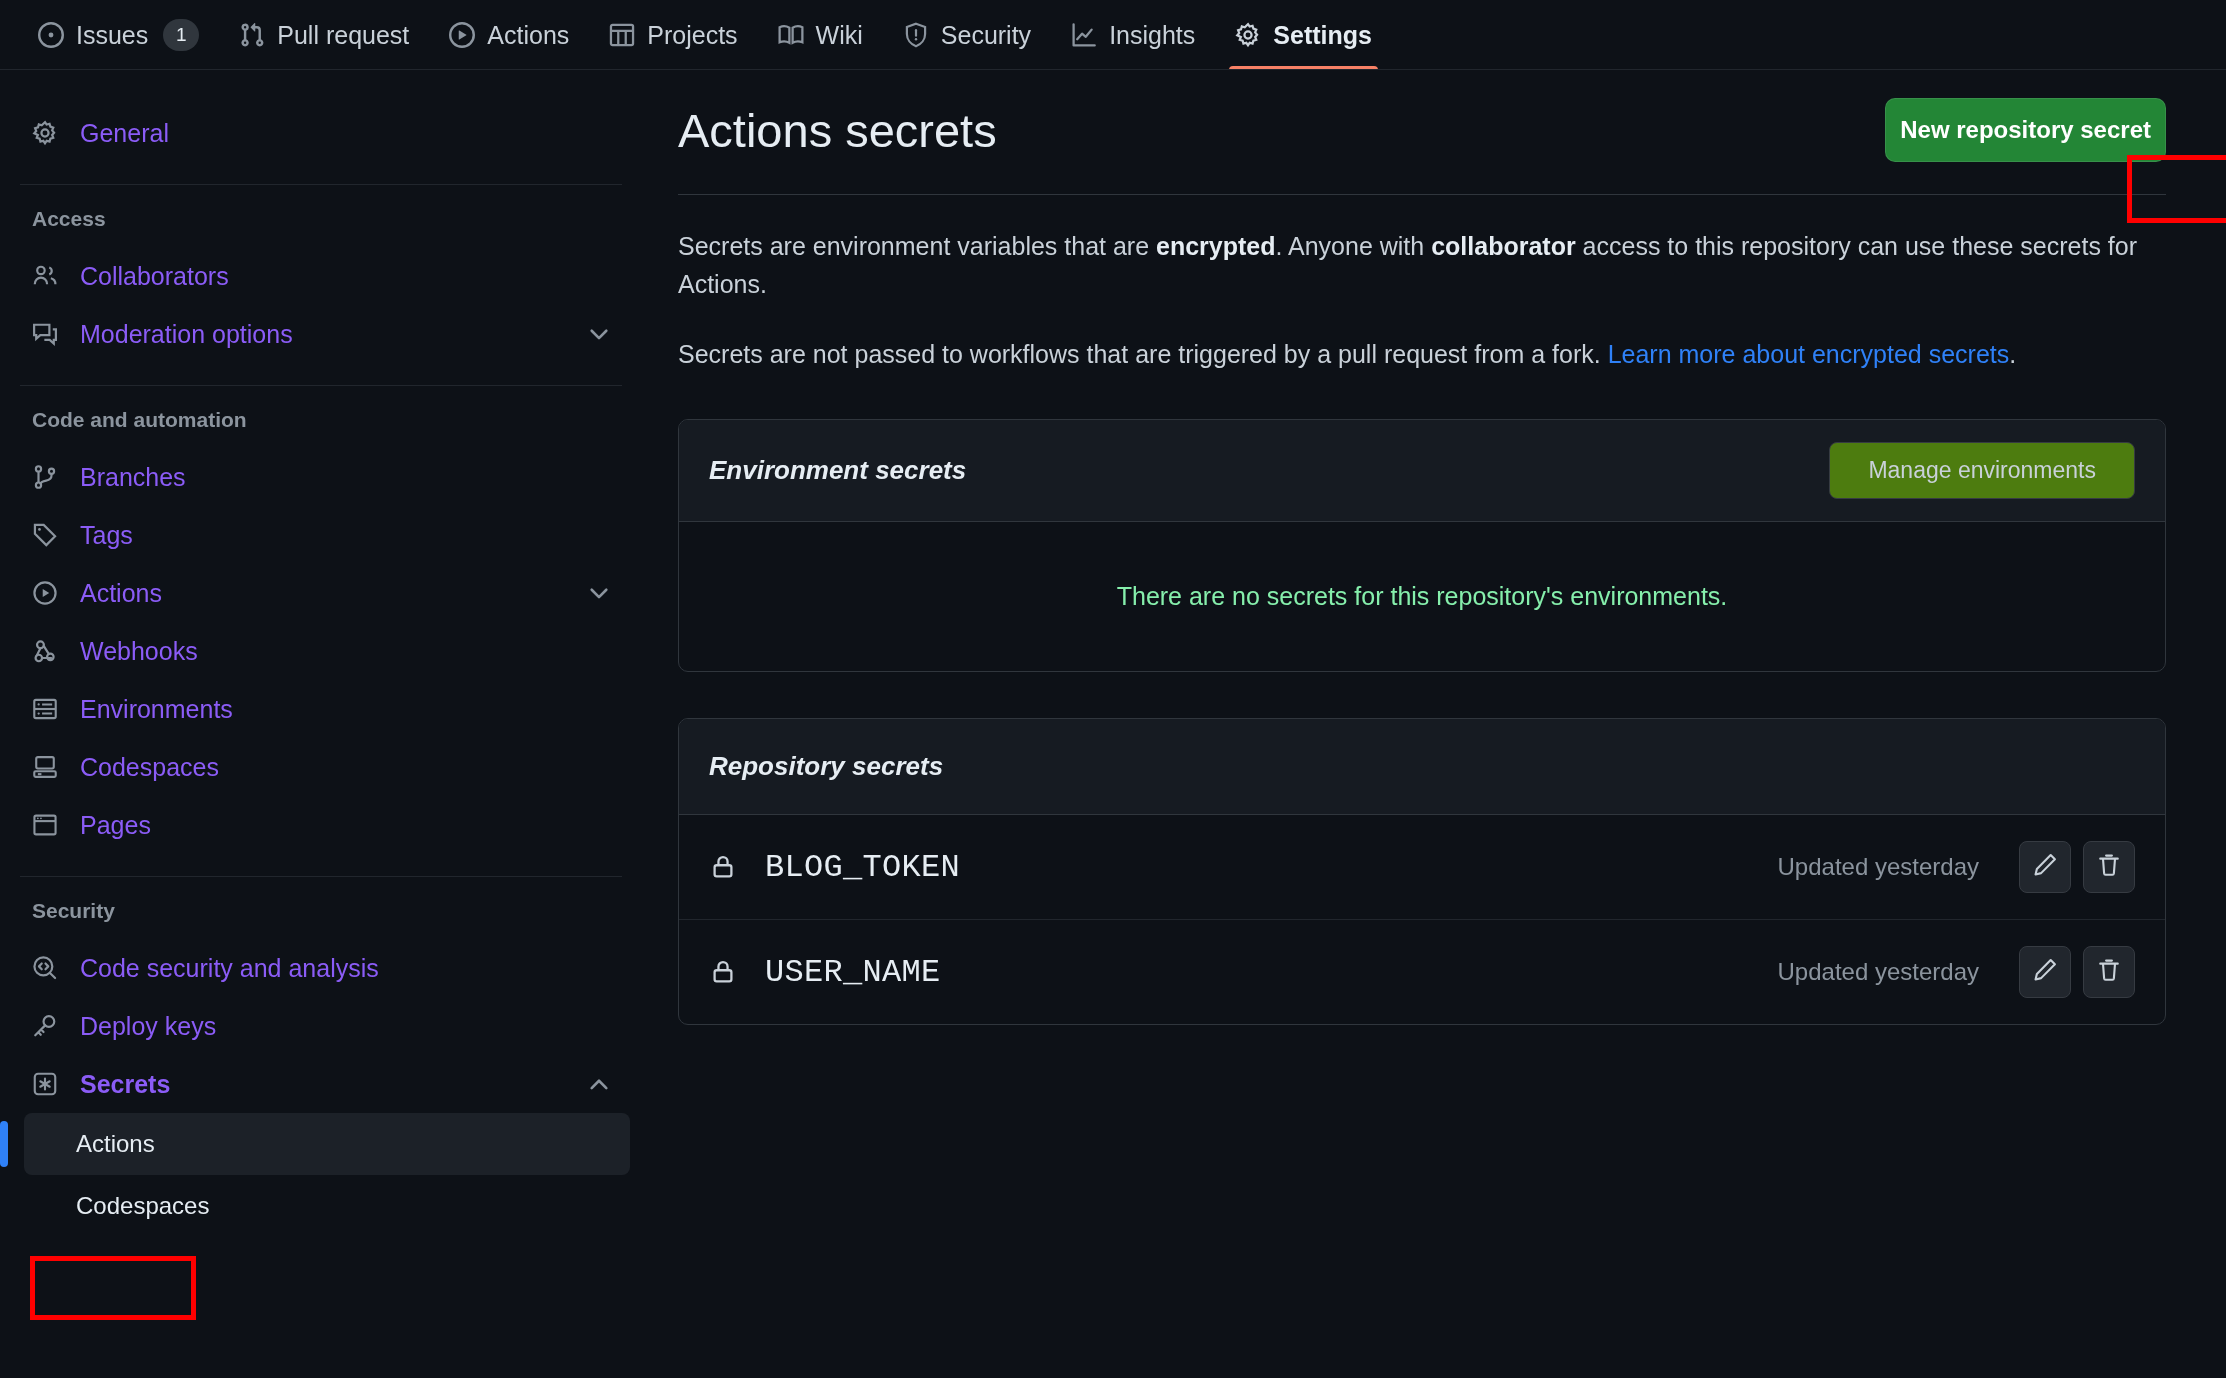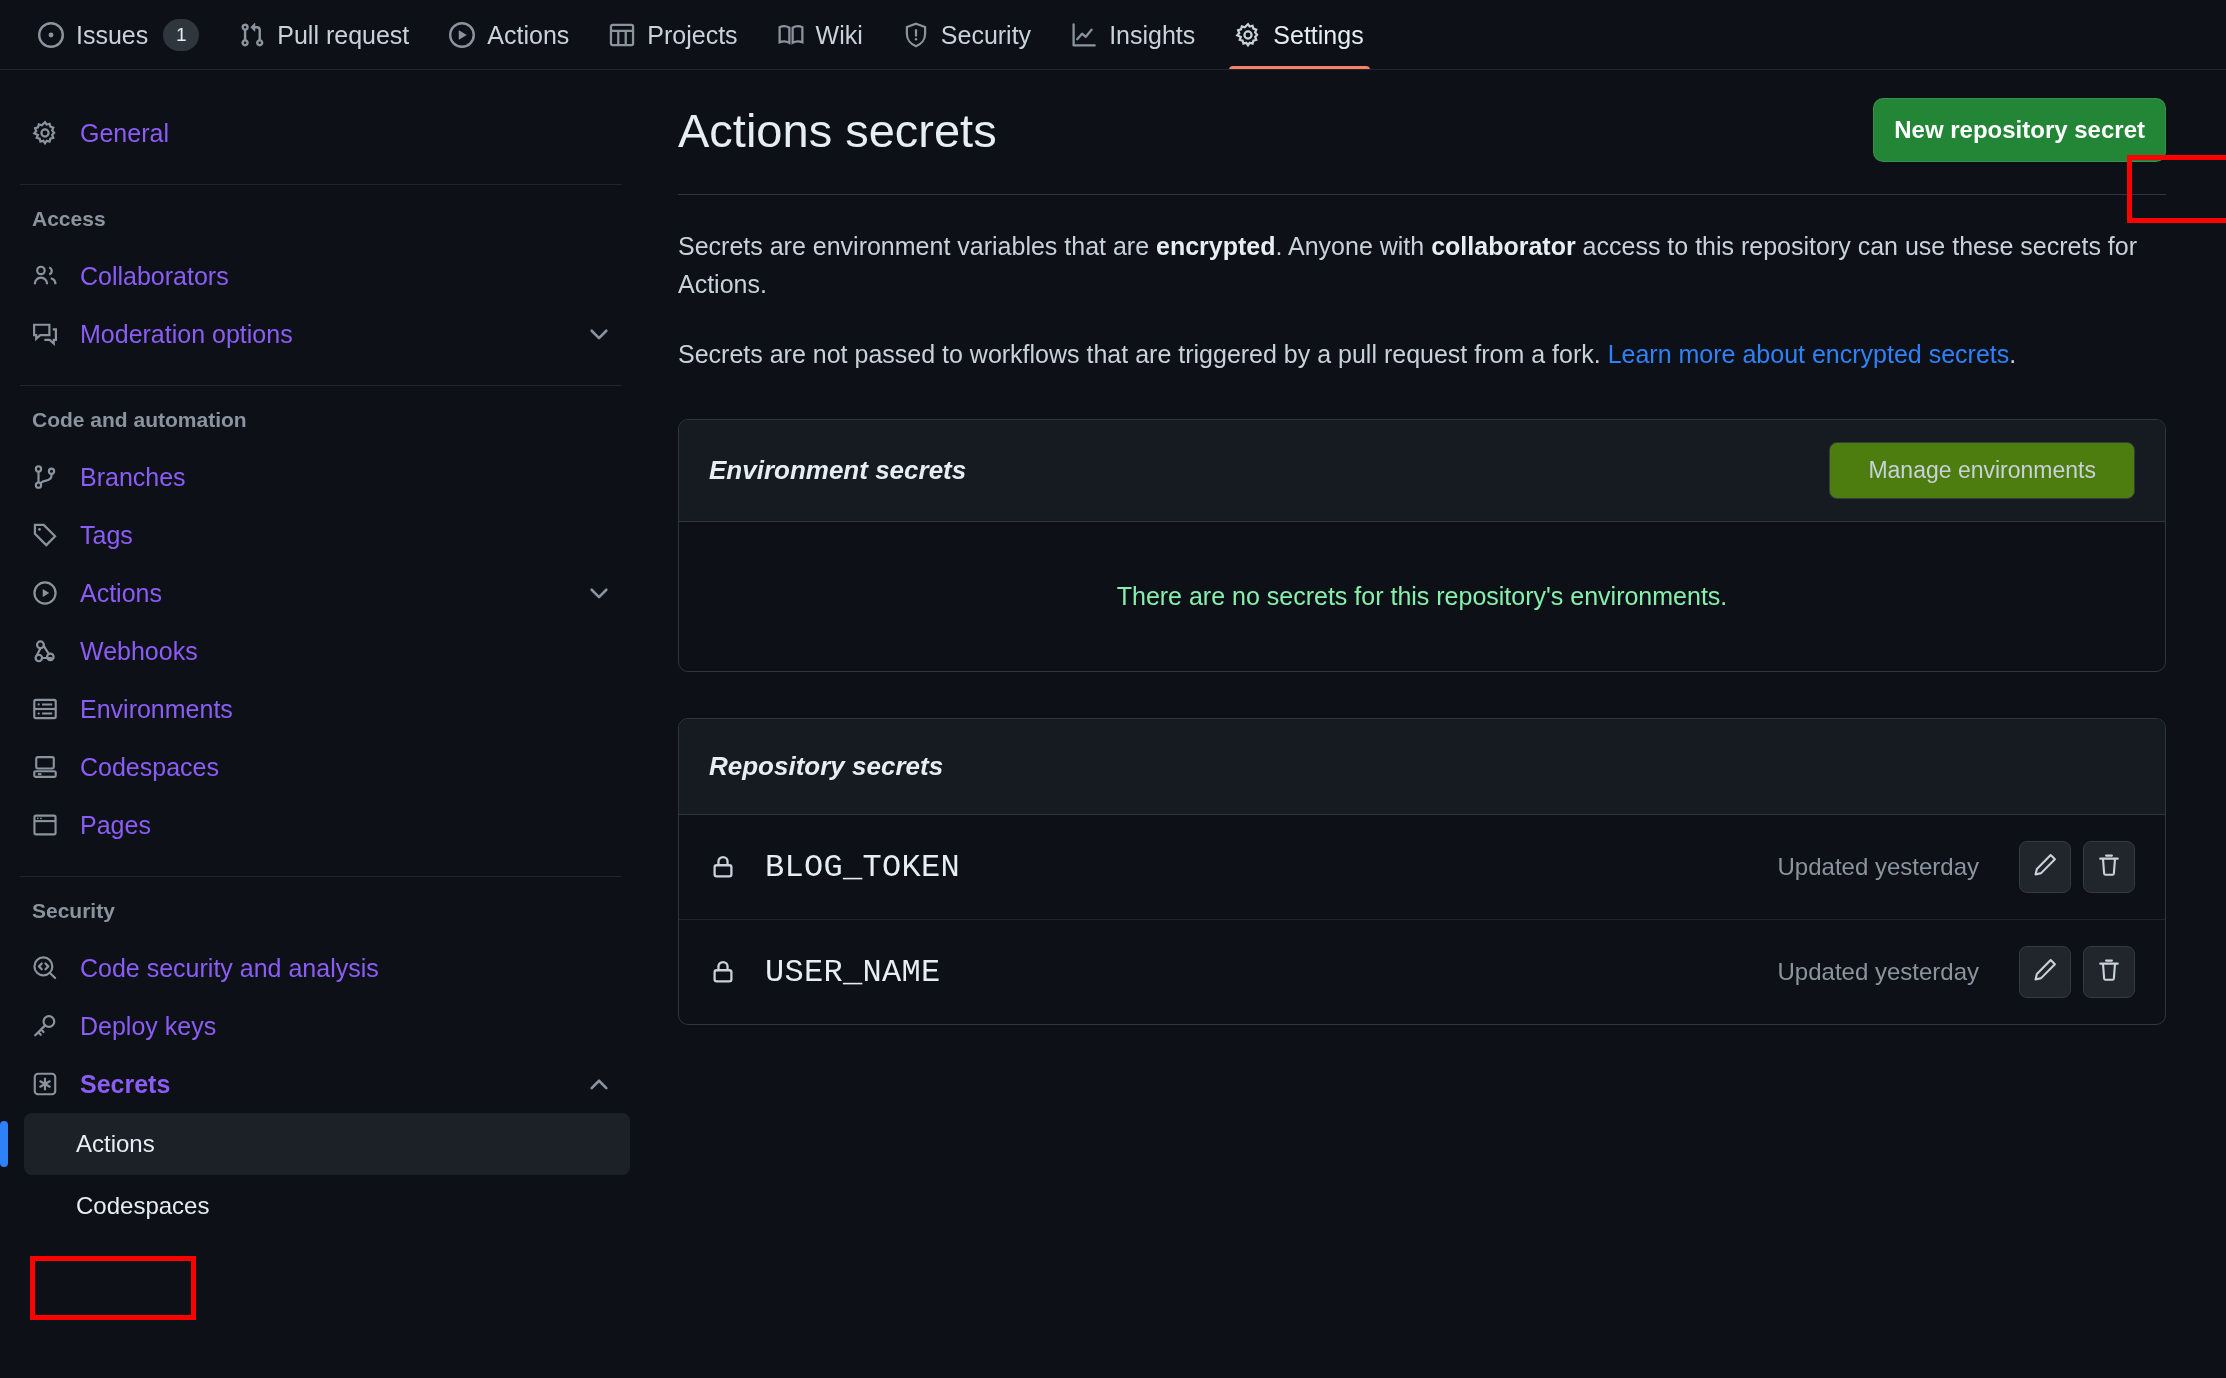--- a/index.html
+++ b/index.html
@@ -33,21 +33,21 @@
     display: flex;
     align-items: center;
     gap: 12px;
     padding: 0 20px;
     height: 70px;
     color: #c9d1d9;
     font-size: 25px;
     cursor: pointer;
     white-space: nowrap;
   }
-  .nav-tab.active { color: #e6edf3; font-weight: normal; }
+  .nav-tab.active { color: #e6edf3; font-weight: bold; }
   .nav-tab.active .tab-underline {
     position: absolute;
     left: 14px; right: 14px; bottom: 0;
     height: 4px;
     background: #f78166;
     border-radius: 6px 6px 0 0;
   }
   .nav-tab .icn { display: flex; align-items: center; color: #8b949e; }
   .nav-tab.active .icn { color: #c9d1d9; }
   .counter {
@@ -149,21 +149,21 @@
     border-bottom: 1px solid #30363d;
   }
   #page-title { font-size: 47px; font-weight: normal; color: #e6edf3; }
   .btn-primary {
     background: #238636;
     color: #ffffff;
     border: 1px solid rgba(240,246,252,0.1);
     border-radius: 10px;
     font-size: 24px;
     font-weight: bold;
-    padding: 17px 20px;
+    padding: 17px 14px;
     cursor: pointer;
     font-family: inherit;
     white-space: nowrap;
   }
   .para {
     font-size: 25px;
     line-height: 1.52;
     color: #c9d1d9;
     margin-top: 32px;
     max-width: 1510px;

